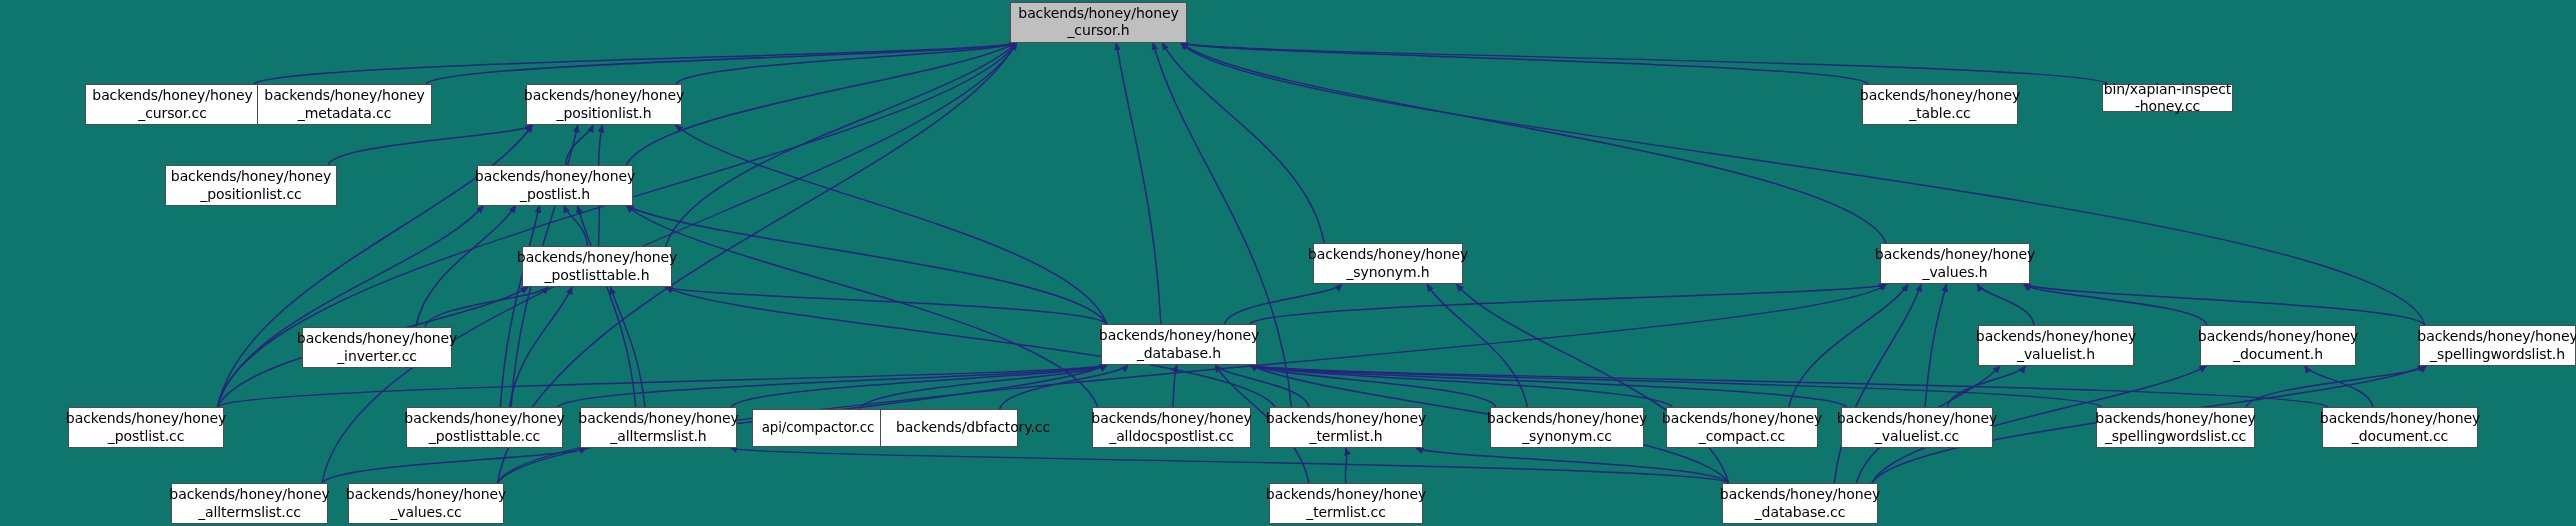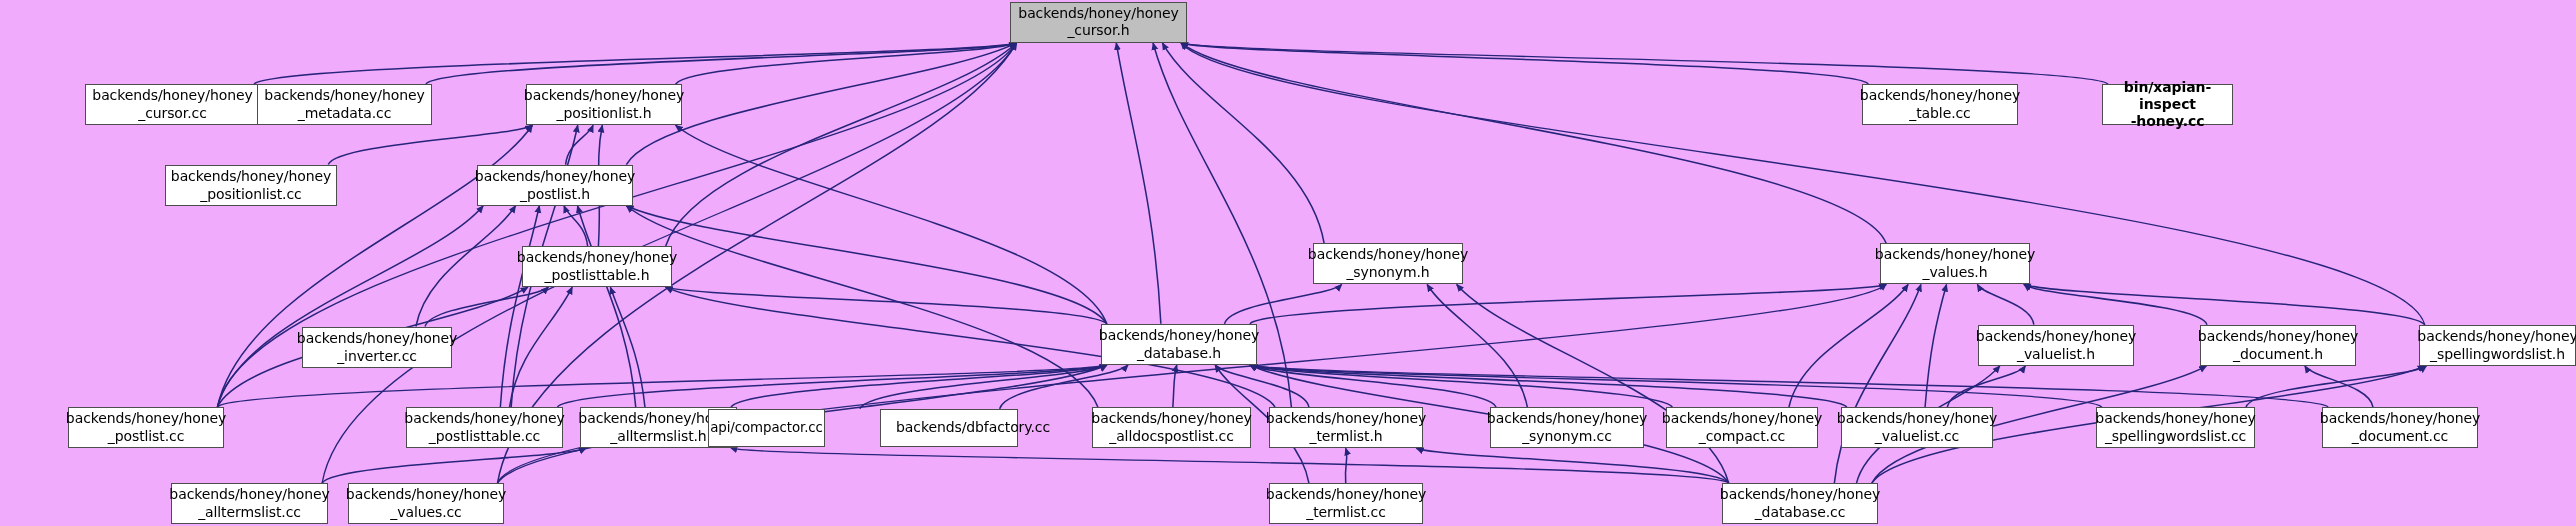--- a/index.html
+++ b/index.html
@@ -4,21 +4,21 @@
 <style>
   html, body {
     margin: 0;
     padding: 0;
     background: #ffffff;
   }
   #graph {
     position: relative;
     width: 2576px;
     height: 526px;
-    background: #f0abfc;
+    background: #0f766e;
     font-family: "DejaVu Sans", "Liberation Sans", sans-serif;
     overflow: hidden;
   }
   #edges {
     position: absolute;
     left: 0;
     top: 0;
     width: 2576px;
     height: 526px;
   }
@@ -131,21 +131,21 @@
       <div class="node root" style="left: 1010px; top: 1.8px; width: 177px; height: 41px;">backends/honey/honey
 _cursor.h</div>
       <div class="node" style="left: 85px; top: 84px; width: 175px; height: 41px;">backends/honey/honey
 _cursor.cc</div>
       <div class="node" style="left: 257px; top: 84px; width: 175px; height: 41px;">backends/honey/honey
 _metadata.cc</div>
       <div class="node" style="left: 526px; top: 84px; width: 156px; height: 41px;">backends/honey/honey
 _positionlist.h</div>
       <div class="node" style="left: 1862px; top: 84px; width: 156px; height: 41px;">backends/honey/honey
 _table.cc</div>
-      <div class="node" style="left: 2102px; top: 84px; width: 131px; height: 41px; font-weight: bold;">bin/xapian-inspect
+      <div class="node" style="left: 2102px; top: 84px; width: 131px; height: 28px;">bin/xapian-inspect
 -honey.cc</div>
       <div class="node" style="left: 165px; top: 165px; width: 172px; height: 41px;">backends/honey/honey
 _positionlist.cc</div>
       <div class="node" style="left: 477px; top: 165px; width: 156px; height: 41px;">backends/honey/honey
 _postlist.h</div>
       <div class="node" style="left: 522px; top: 246px; width: 150px; height: 41px;">backends/honey/honey
 _postlisttable.h</div>
       <div class="node" style="left: 1313px; top: 243px; width: 150px; height: 41px;">backends/honey/honey
 _synonym.h</div>
       <div class="node" style="left: 1880px; top: 243px; width: 150px; height: 41px;">backends/honey/honey
@@ -159,21 +159,21 @@
       <div class="node" style="left: 2200px; top: 325px; width: 156px; height: 41px;">backends/honey/honey
 _document.h</div>
       <div class="node" style="left: 2419px; top: 325px; width: 157px; height: 41px;">backends/honey/honey
 _spellingwordslist.h</div>
       <div class="node" style="left: 68px; top: 407px; width: 156px; height: 41px;">backends/honey/honey
 _postlist.cc</div>
       <div class="node" style="left: 406px; top: 407px; width: 157px; height: 41px;">backends/honey/honey
 _postlisttable.cc</div>
       <div class="node" style="left: 580px; top: 407px; width: 157px; height: 41px;">backends/honey/honey
 _alltermslist.h</div>
-      <div class="node narrow" style="left: 708px; top: 409px; width: 117px; height: 38px;">api/compactor.cc</div>
+      <div class="node narrow" style="left: 752px; top: 409px; width: 132px; height: 38px;">api/compactor.cc</div>
       <div class="node" style="left: 880px; top: 409px; width: 138px; height: 38px; padding-left: 48px;">backends/dbfactory.cc</div>
       <div class="node" style="left: 1092px; top: 407px; width: 159px; height: 41px;">backends/honey/honey
 _alldocspostlist.cc</div>
       <div class="node" style="left: 1269px; top: 407px; width: 154px; height: 41px;">backends/honey/honey
 _termlist.h</div>
       <div class="node" style="left: 1490px; top: 407px; width: 154px; height: 41px;">backends/honey/honey
 _synonym.cc</div>
       <div class="node" style="left: 1666px; top: 407px; width: 152px; height: 41px;">backends/honey/honey
 _compact.cc</div>
       <div class="node" style="left: 1841px; top: 407px; width: 152px; height: 41px;">backends/honey/honey

